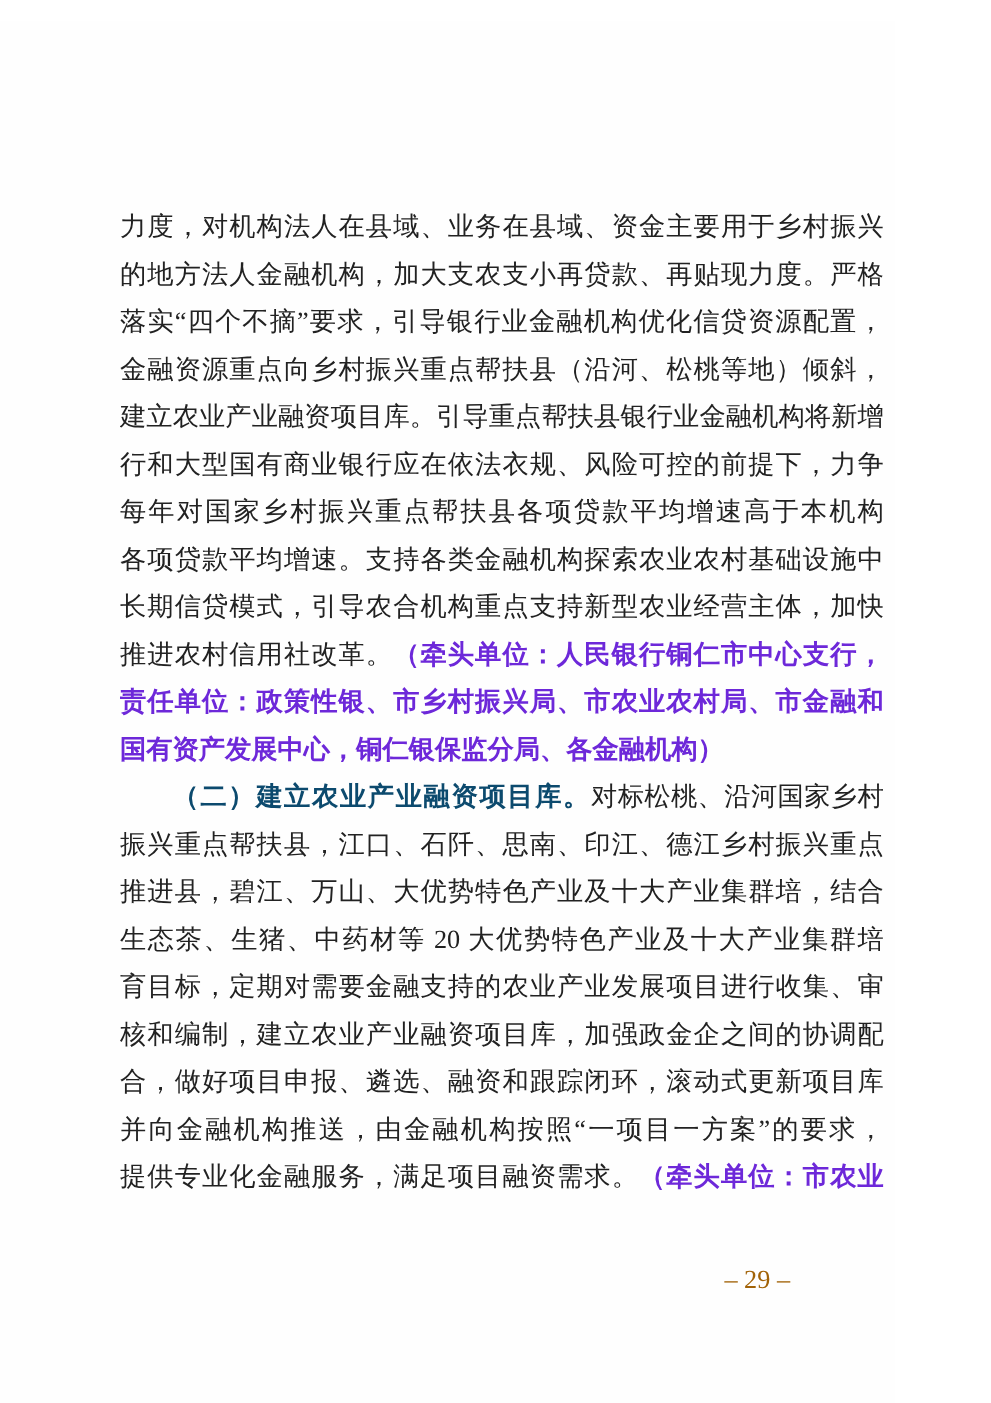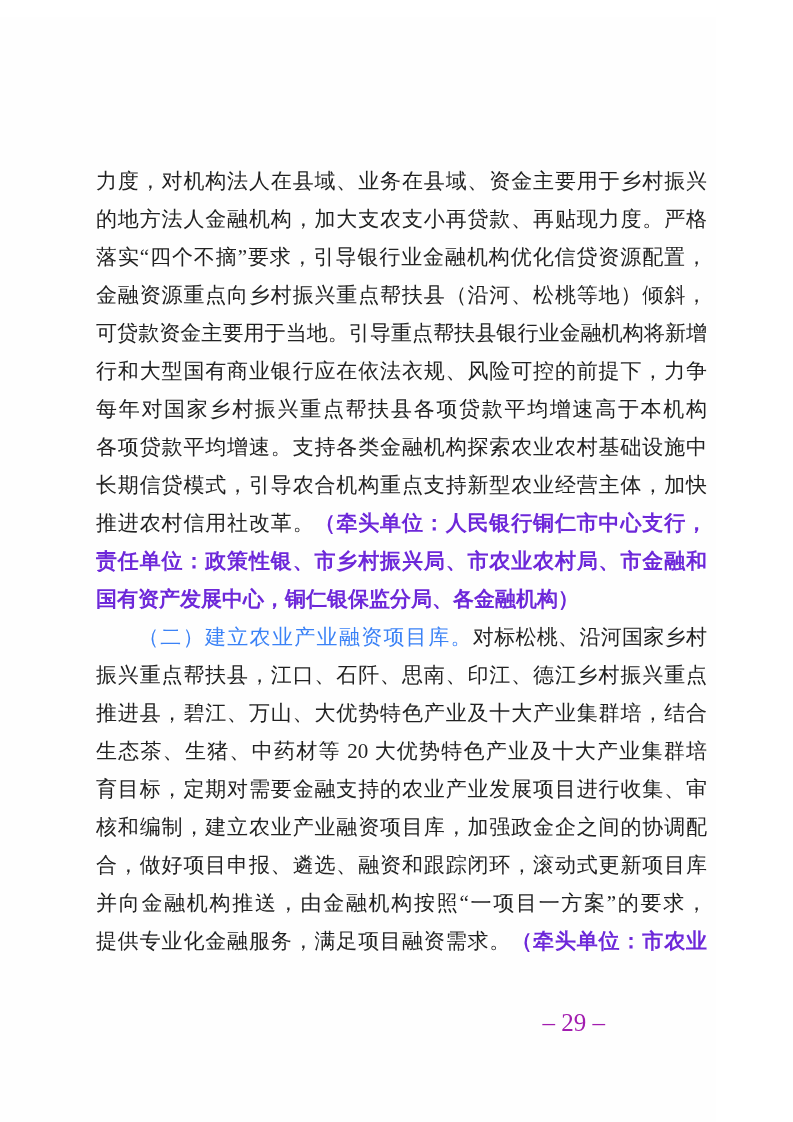--- a/index.html
+++ b/index.html
@@ -40,44 +40,44 @@
     font-weight: 400;
     color: #222222;
   }
   .s-hei {
     font-family: "Liberation Sans", sans-serif;
     font-weight: 700;
     color: #6d28d9;
   }
   .s-kai {
     font-family: "Liberation Serif", serif;
-    font-weight: 400;
-    color: #3b82f6;
+    font-weight: 700;
+    color: #0c4a6e;
     letter-spacing: 1px;
   }
   .footer {
     position: absolute;
     top: 991px;
-    right: 111px;
+    right: 84px;
     font-family: "Liberation Serif", serif;
-    font-size: 25px;
+    font-size: 21px;
     line-height: 30px;
-    color: #a21caf;
+    color: #a16207;
   }
 </style>
 </head>
 <body>
 
 <div class="page">
   <main class="doc-body" id="doc-body">
       <div class="line j"><span class="s-n">力度，对机构法人在县域、业务在县域、资金主要用于乡村振兴</span></div>
       <div class="line j"><span class="s-n">的地方法人金融机构，加大支农支小再贷款、再贴现力度。严格</span></div>
       <div class="line j"><span class="s-n">落实“四个不摘”要求，引导银行业金融机构优化信贷资源配置，</span></div>
       <div class="line j"><span class="s-n">金融资源重点向乡村振兴重点帮扶县（沿河、松桃等地）倾斜，</span></div>
-      <div class="line j"><span class="s-n">可贷款资金主要用于当地。引导重点帮扶县银行业金融机构将新增</span></div>
+      <div class="line j"><span class="s-n">建立农业产业融资项目库。引导重点帮扶县银行业金融机构将新增</span></div>
       <div class="line j"><span class="s-n">行和大型国有商业银行应在依法衣规、风险可控的前提下，力争</span></div>
       <div class="line j"><span class="s-n">每年对国家乡村振兴重点帮扶县各项贷款平均增速高于本机构</span></div>
       <div class="line j"><span class="s-n">各项贷款平均增速。支持各类金融机构探索农业农村基础设施中</span></div>
       <div class="line j"><span class="s-n">长期信贷模式，引导农合机构重点支持新型农业经营主体，加快</span></div>
       <div class="line j"><span class="s-n">推进农村信用社改革。</span><span class="s-hei">（牵头单位：人民银行铜仁市中心支行，</span></div>
       <div class="line j"><span class="s-hei">责任单位：政策性银、市乡村振兴局、市农业农村局、市金融和</span></div>
       <div class="line"><span class="s-hei">国有资产发展中心，铜仁银保监分局、各金融机构）</span></div>
       <div class="line j indent"><span class="s-kai">（二）建立农业产业融资项目库。</span><span class="s-n">对标松桃、沿河国家乡村</span></div>
       <div class="line j"><span class="s-n">振兴重点帮扶县，江口、石阡、思南、印江、德江乡村振兴重点</span></div>
       <div class="line j"><span class="s-n">推进县，碧江、万山、大优势特色产业及十大产业集群培，结合</span></div>

